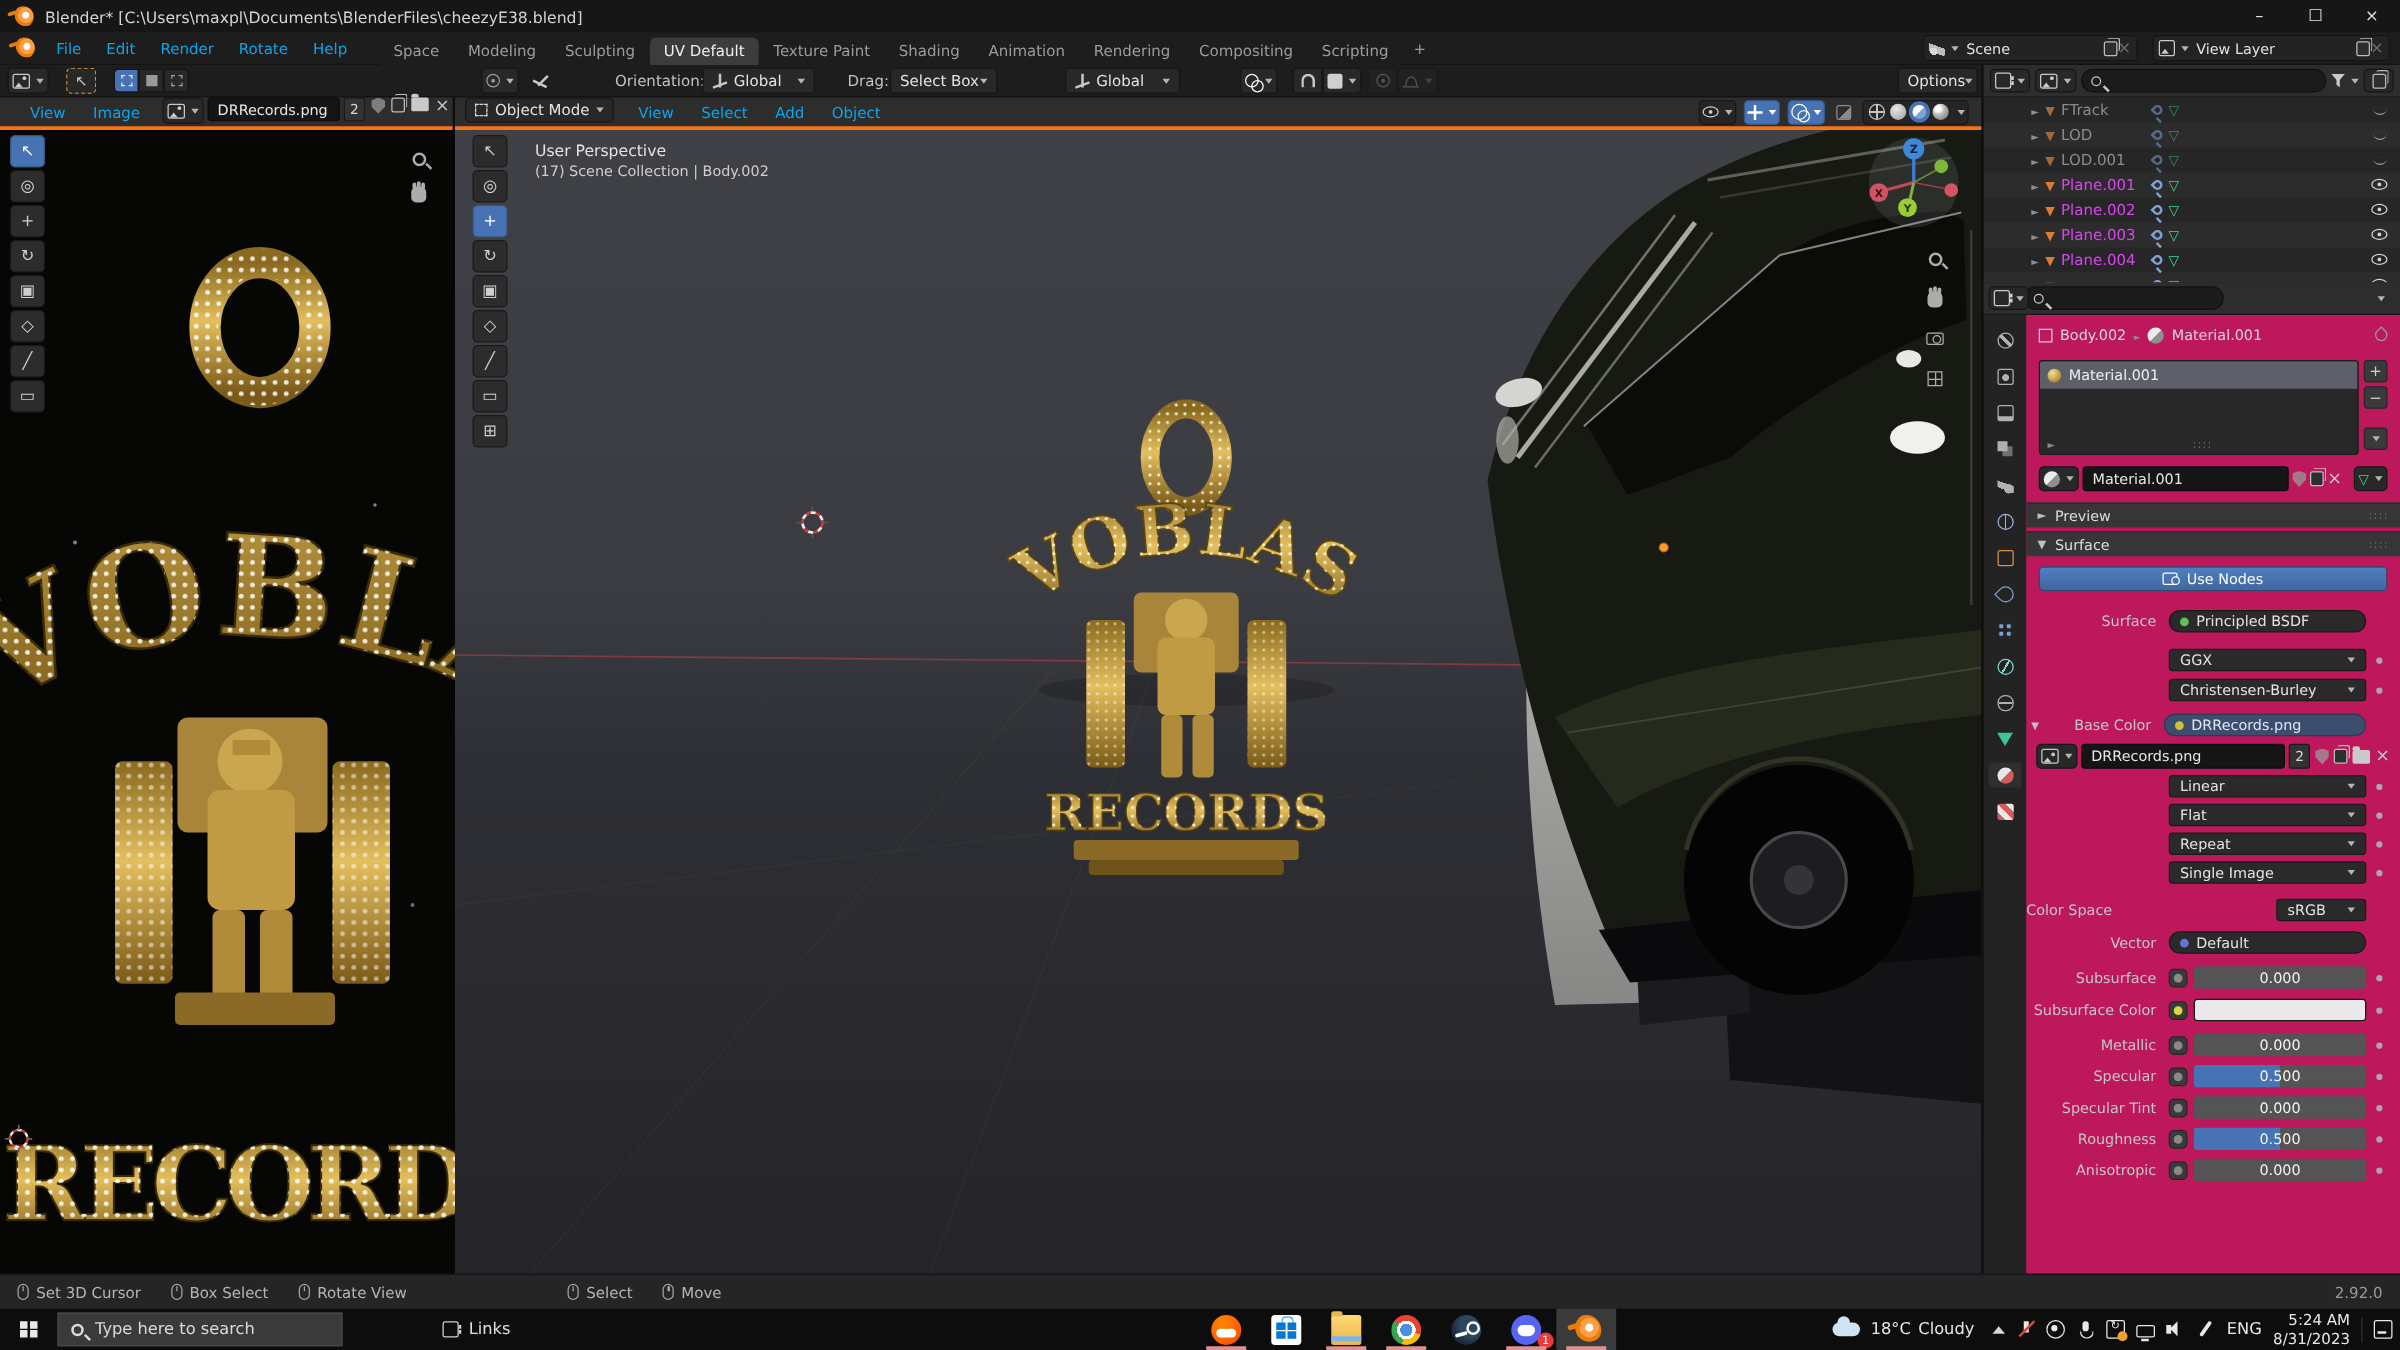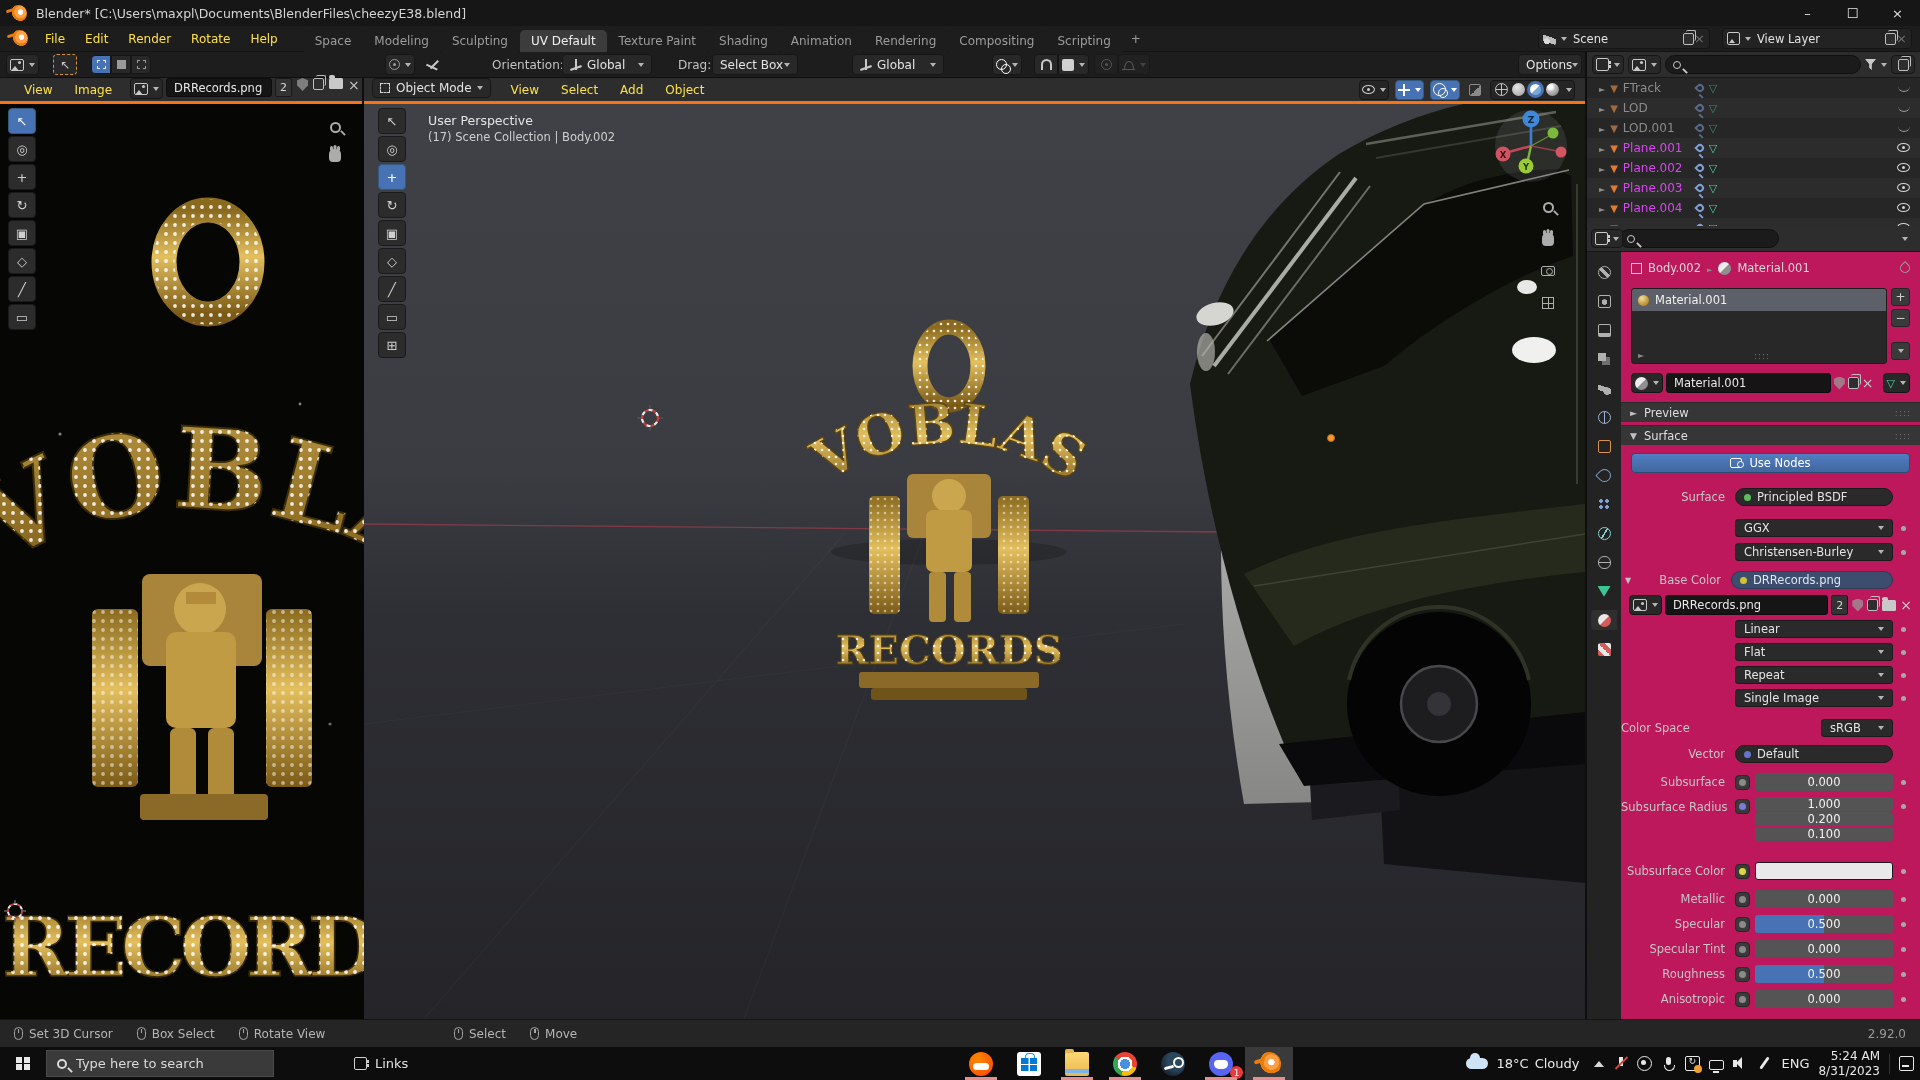--- a/index.html
+++ b/index.html
@@ -14,21 +14,21 @@
   #titlebar{left:0;top:0;width:1920px;height:26px;background:#161616;display:flex;align-items:center;padding-left:10px}
   .blogo{width:17px;height:17px;border-radius:50%;flex:none;
     background:radial-gradient(circle at 62% 42%,#ffffff 0 2.5px,#ff9e42 3px 6px,#e87d0d 6.5px 8.5px,transparent 9px);position:relative}
   .blogo::after{content:"";position:absolute;left:-4px;top:4px;width:9px;height:3px;background:#e87d0d;border-radius:2px;transform:rotate(-18deg)}
   #titlebar .ttl{margin-left:9px;color:#d5d5d5;font-size:12.5px}
   #wincontrols{margin-left:auto;display:flex;height:26px}
   #wincontrols span{width:45px;height:26px;display:flex;align-items:center;justify-content:center;color:#e3e3e3;font-size:13px}
   
   #menubar{left:0;top:26px;width:1920px;height:26px;background:#1d1d1d;display:flex;align-items:center;border-bottom:1px solid #131313}
   #appmenu-btn{display:flex;align-items:center;padding:0 7px;margin-left:4px}
-  .menu-item{padding:0 10px;color:#fde047;cursor:default}
+  .menu-item{padding:0 10px;color:#0ea5e9;cursor:default}
   #wtabs{display:flex;margin-left:16px;height:26px;align-items:flex-end}
   .wtab{height:22px;display:flex;align-items:center;padding:0 11px;color:#9c9c9c;background:#1d1d1d;border-radius:5px 5px 0 0;margin-right:1px;font-size:12px}
   .wtab.active{background:#3c3c3c;color:#efefef}
   #newtab{color:#9c9c9c;padding:0 8px}
   .idselector{position:absolute;top:2px;height:21px;display:flex;align-items:center;background:#232323;border:1px solid#151515;border-radius:4px;padding:0 4px}
   .idselector .name{flex:1;padding:0 6px;color:#e2e2e2;font-size:11.5px;white-space:nowrap}
   .mini-ico{width:13px;height:13px;display:inline-block;flex:none}
   .ico-scene{background:radial-gradient(circle at 30% 70%,#d8d8d8 0 3px,transparent 3px),linear-gradient(200deg,transparent 40%,#bdbdbd 40% 75%,transparent 75%);border-radius:2px}
   .ico-imglayer{border:1.5px solid #c9c9c9;border-radius:2px;position:relative}
   .ico-imglayer::after{content:"";position:absolute;left:1px;bottom:1px;border-left:3px solid transparent;border-right:3px solid transparent;border-bottom:4px solid #c9c9c9}
@@ -106,21 +106,21 @@
   .gizmoico::after{content:"";position:absolute;top:5px;left:0;height:2px;width:12px;background:#fff}
   .ovlico{width:13px;height:13px;border:1.4px solid #fff;border-radius:50%;position:relative}
   .ovlico::after{content:"";position:absolute;left:4px;top:4px;width:8px;height:8px;border:1.4px solid #fff;border-radius:50%}
   .xrayico{width:12px;height:12px;border:1.4px solid #8a8a8a;border-radius:2px;background:linear-gradient(135deg,transparent 55%,#8a8a8a 55%)}
   
   #rightcol{left:1585px;top:52px;width:335px;height:967px;background:#262626;border-left:2px solid #0e0e0e}
   #outliner-header{position:absolute;left:0;top:0;right:0;height:26px;background:#2d2d2d;border-bottom:1px solid #191919;display:flex;align-items:center;padding:0 5px;gap:4px}
   .srchbox{flex:1;height:19px;background:#1b1b1b;border:1px solid #101010;border-radius:10px;display:flex;align-items:center;padding:0 7px;gap:5px}
   .funnel{width:11px;height:11px;background:#c9c9c9;clip-path:polygon(0 0,100% 0,62% 45%,62% 100%,38% 80%,38% 45%)}
   #outliner{position:absolute;left:0;top:26px;right:0;height:148px;overflow:hidden;background:#262626}
-  .orow{height:20px;display:flex;align-items:center;padding-left:12px;gap:5px}
+  .orow{height:20px;display:flex;align-items:center;padding-left:38px;gap:5px}
   .orow:nth-child(even){background:#2c2c2c}
   .oarrow::before{content:"►";font-size:8px;color:#8f8f8f}
   .oobj::before{content:"▼";font-size:10px;color:#de7a33}
   .oname{color:#d946ef;margin-right:4px;min-width:64px}
   .orow.hidden .oname{color:#8b8b8b}
   .orow.hidden .oobj::before{color:#a06a40}
   .wrenchico{width:8px;height:8px;border:2px solid #7fa0d6;border-radius:50% 50% 50% 0;transform:rotate(45deg);position:relative}
   .wrenchico::after{content:"";position:absolute;left:6px;top:6px;width:5px;height:2px;background:#7fa0d6;transform:rotate(0deg)}
   .orow.hidden .wrenchico{opacity:.55}
   .odata::before{content:"▽";font-size:11px;color:#3fd69f}
@@ -1037,38 +1037,20 @@
       <span class="plabel">Subsurface</span>
       <span class="dotbtn">
           <i></i>
         </span>
       <span class="vfield">
           <span>0.000</span>
         </span>
       <span class="kdot"></span>
     </div>
 
-    <div class="prow" style="margin-top:5px;height:58px;align-items:flex-start">
-      <span class="plabel" style="margin-top:3px">Subsurface Radius</span>
-      <span class="dotbtn" style="margin-top:2px">
-          <i style="background:#7c7cd8"></i>
-        </span>
-      <span class="radiusfields">
-        <span class="vfield">
-            <span>1.000</span>
-          </span>
-        <span class="vfield">
-            <span>0.200</span>
-          </span>
-        <span class="vfield">
-            <span>0.100</span>
-          </span>
-      </span>
-      <span class="kdot" style="margin-top:7px"></span>
-    </div>
 
     <div class="prow" style="margin-top:6px">
       <span class="plabel">Subsurface Color</span>
       <span class="dotbtn">
           <i style="background:#d8d840"></i>
         </span>
       <span class="colorswatch" style="background:#e9e9e9"></span>
       <span class="kdot"></span>
     </div>
 

